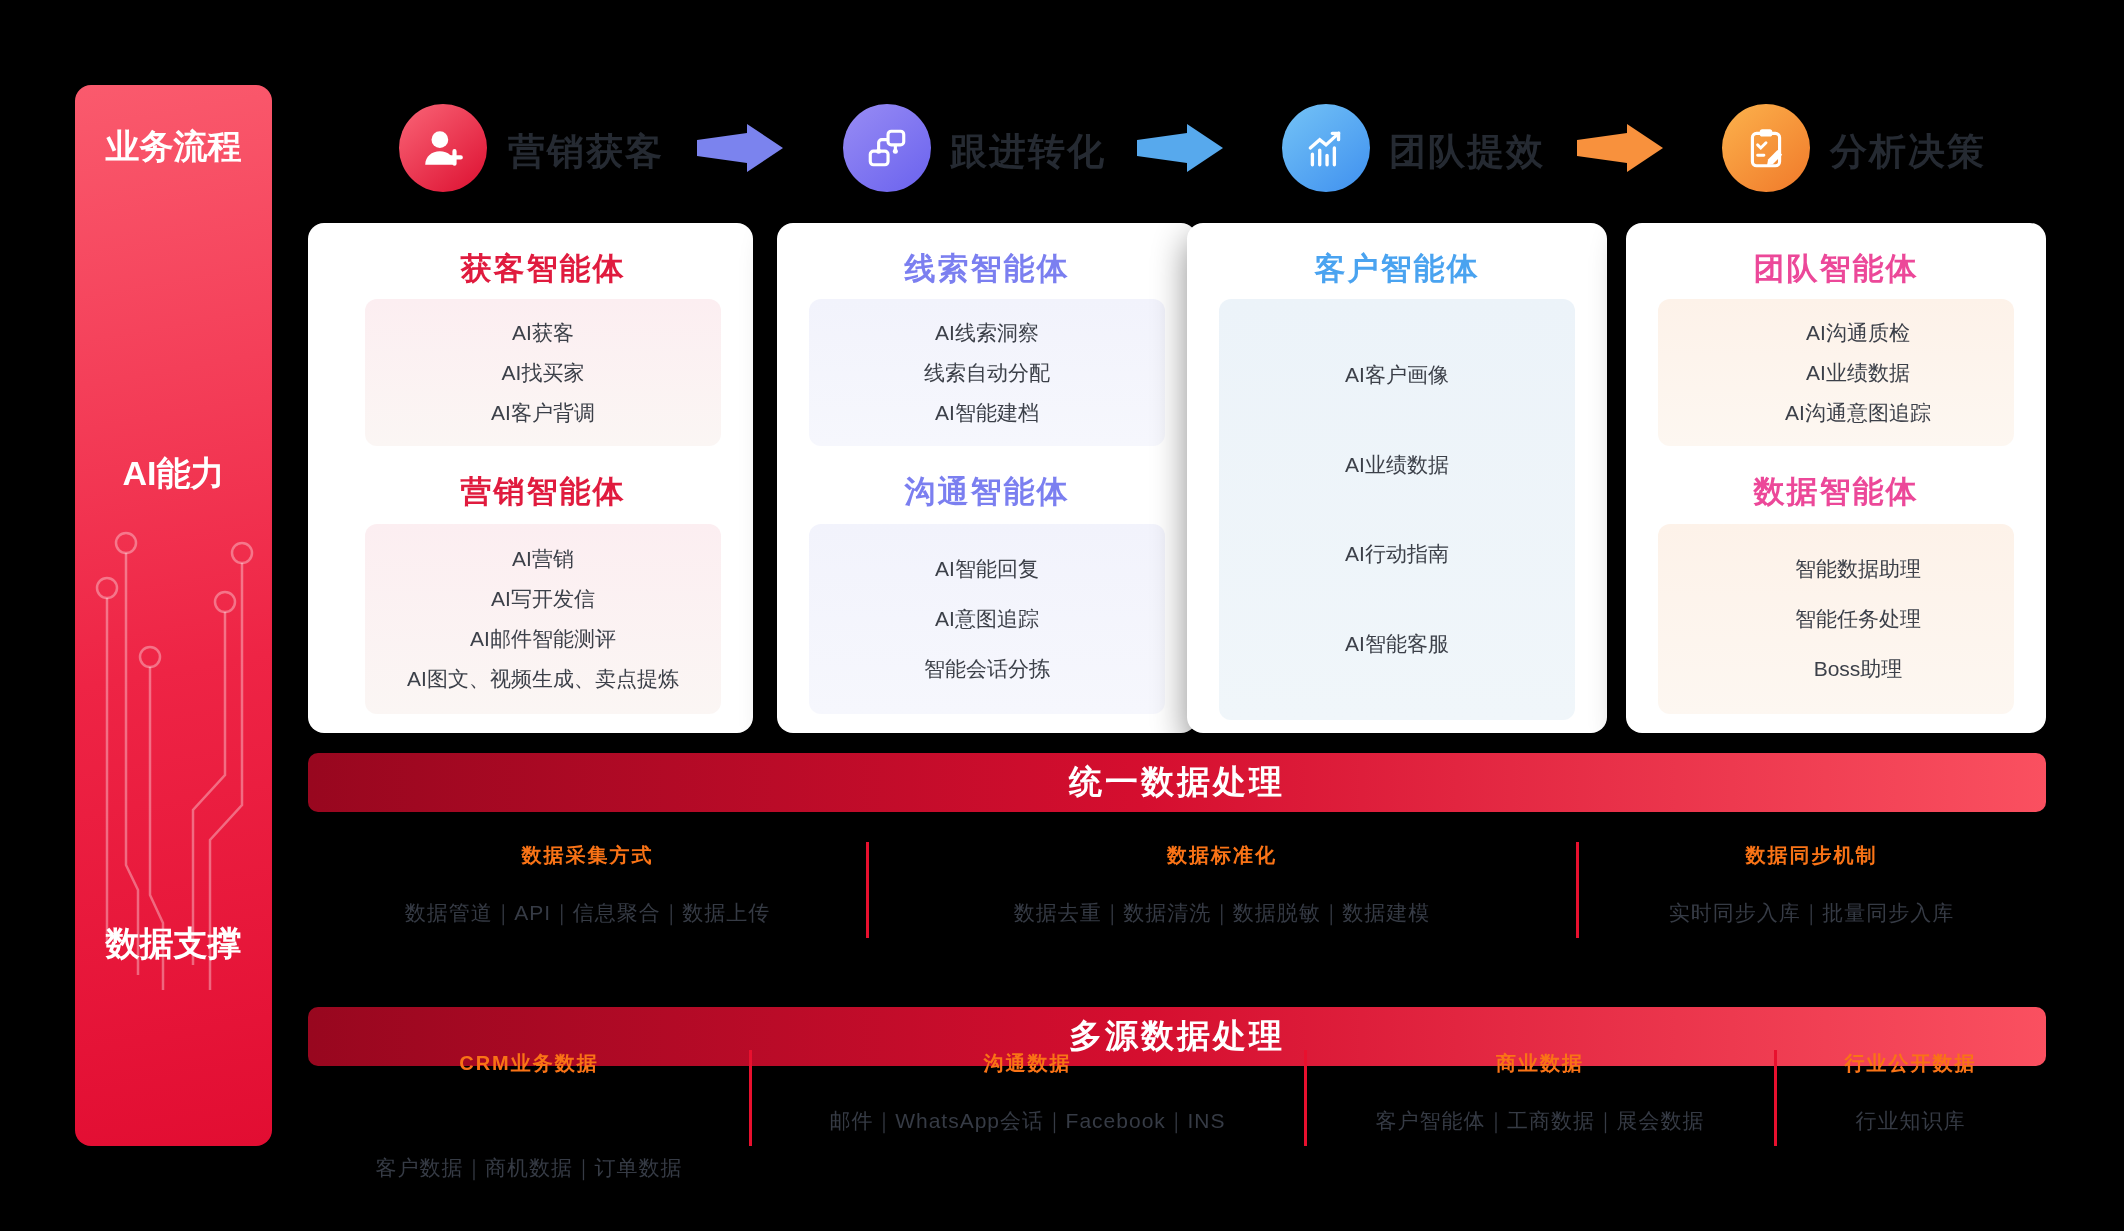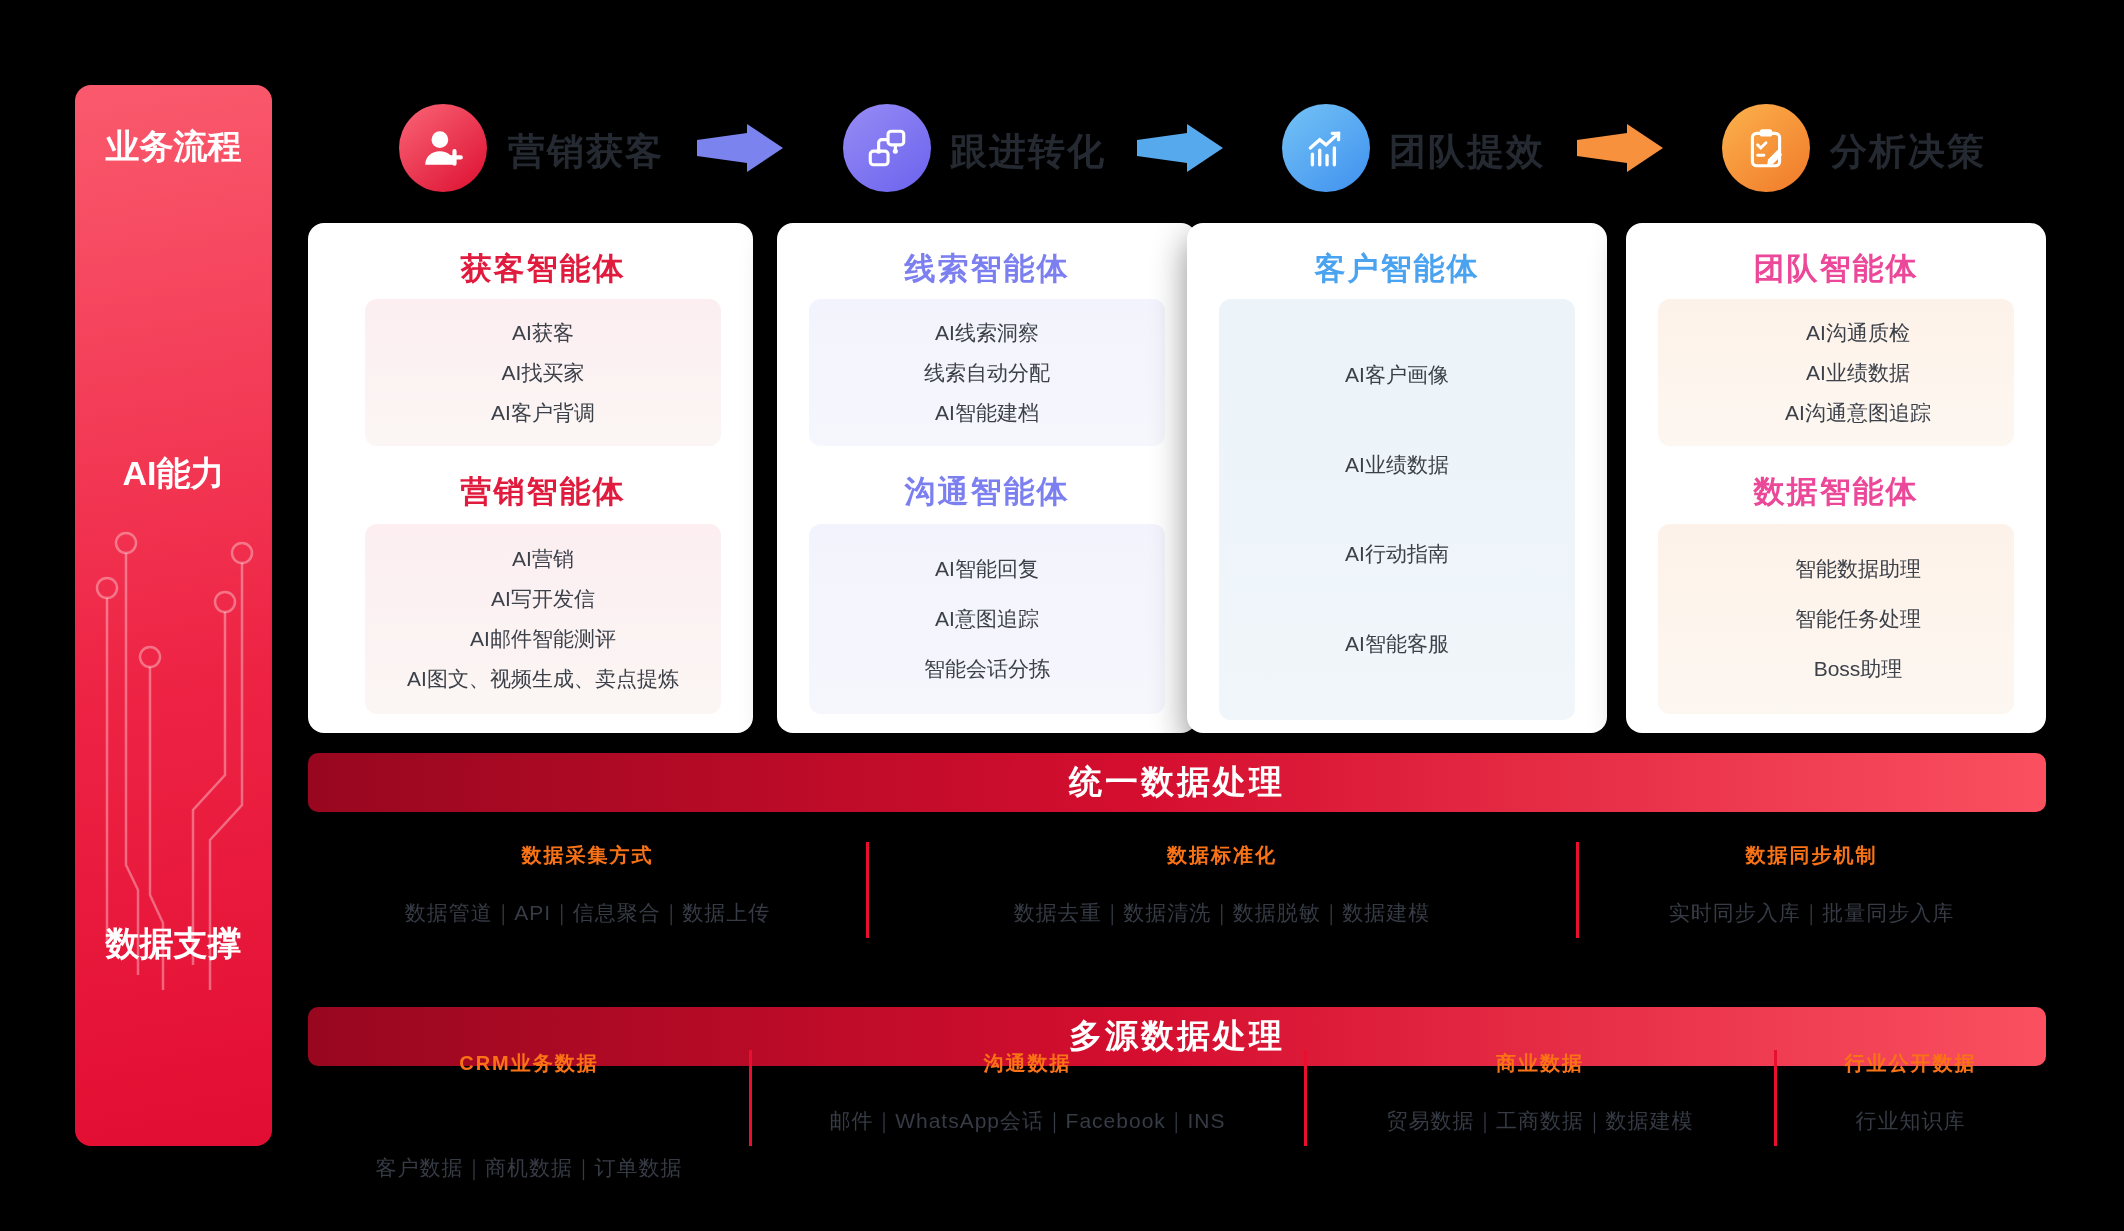--- a/index.html
+++ b/index.html
@@ -222,21 +222,21 @@
     <div class="col m0">
       <div class="col-title">CRM业务数据</div>
       <div class="col-items">客户数据｜商机数据｜订单数据</div>
     </div>
     <div class="col m1">
       <div class="col-title">沟通数据</div>
       <div class="col-items">邮件｜WhatsApp会话｜Facebook｜INS</div>
     </div>
     <div class="col m2">
       <div class="col-title">商业数据</div>
-      <div class="col-items">贸易数据｜工商数据｜数据建模</div>
+      <div class="col-items">客户智能体｜工商数据｜展会数据</div>
     </div>
     <div class="col m3">
       <div class="col-title">行业公开数据</div>
       <div class="col-items">行业知识库</div>
     </div>
   </div>
 
 </div>
 
 </body></html>

